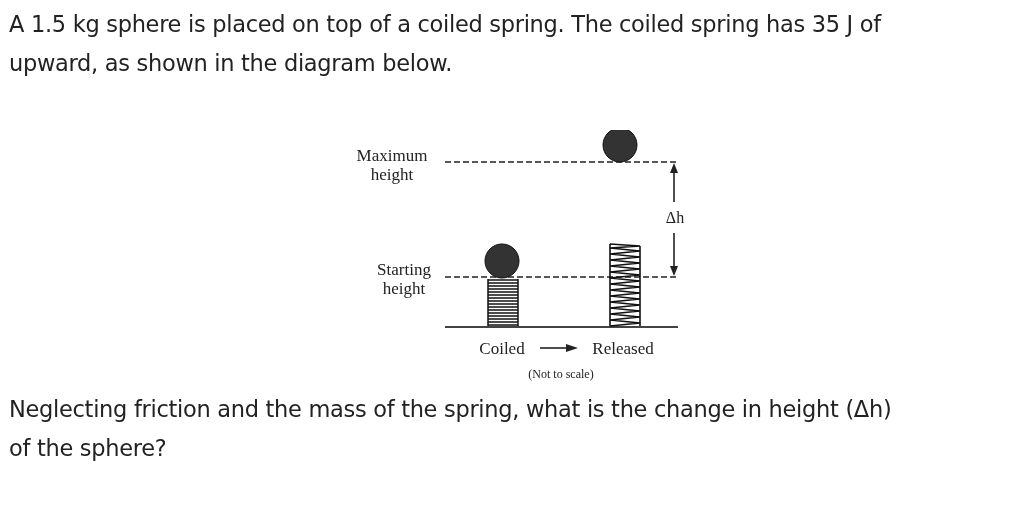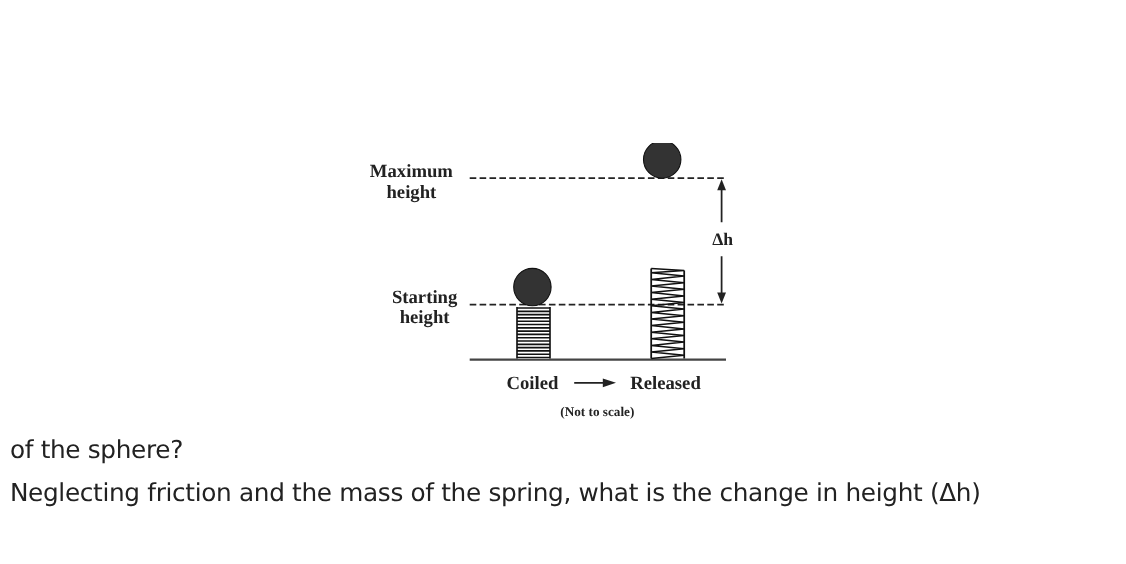--- a/index.html
+++ b/index.html
@@ -1,27 +1,29 @@
 <!DOCTYPE html>
 <html><head>
 <meta charset="utf-8">
 <style>
   html, body { margin: 0; padding: 0; background: #ffffff; }
   body { width: 1024px; height: 513px; position: relative; overflow: hidden; font-family: "DejaVu Sans", sans-serif; color: #222; }
   .para { position: absolute; left: 9px; font-size: 22.5px; line-height: 39px; letter-spacing: -0.3px; margin: 0; }
   #p1 { top: 5px; width: 1010px; }
   #p2 { top: 390px; width: 1010px; }
   .line { display: block; white-space: nowrap; }
-  #diagram { position: absolute; left: 324px; top: 130px; width: 360px; height: 260px; font-weight: bold; }
+  #diagram { position: absolute; left: 342px; top: 130px; width: 360px; height: 260px; }
   .serif { font-family: "Liberation Serif", "DejaVu Serif", serif; fill: #222; }
 </style>
 </head>
 <body>
 
 <div id="p1" class="para">
+  <span class="line">A 1.5 kg sphere is placed on top of a coiled spring. The coiled spring has 35 J of</span>
+  <span class="line">upward, as shown in the diagram below.</span>
 </div>
 
 <div id="diagram">
   <svg width="360" height="260" viewBox="0 0 360 260" xmlns="http://www.w3.org/2000/svg">
 
     <text class="serif" x="50" y="31" font-size="17" text-anchor="middle">Maximum</text>
     <text class="serif" x="50" y="50" font-size="17" text-anchor="middle">height</text>
     <text class="serif" x="62" y="145" font-size="17" text-anchor="middle">Starting</text>
     <text class="serif" x="62" y="164" font-size="17" text-anchor="middle">height</text>
 
@@ -74,15 +76,15 @@
     <g>
       <line x1="198" y1="218" x2="226" y2="218" stroke="#222" stroke-width="1.6"></line>
       <polygon points="236,218 224,214 224,222" fill="#222"></polygon>
     </g>
     <text class="serif" x="281" y="224" font-size="17" text-anchor="middle">Released</text>
     <text class="serif" x="219" y="248" font-size="12" text-anchor="middle">(Not to scale)</text>
   </svg>
 </div>
 
 <div id="p2" class="para">
+  <span class="line">Neglecting friction and the mass of the spring, what is the change in height (Δh)</span>
   <span class="line">of the sphere?</span>
-  <span class="line">Neglecting friction and the mass of the spring, what is the change in height (Δh)</span>
 </div>
 
 </body></html>

